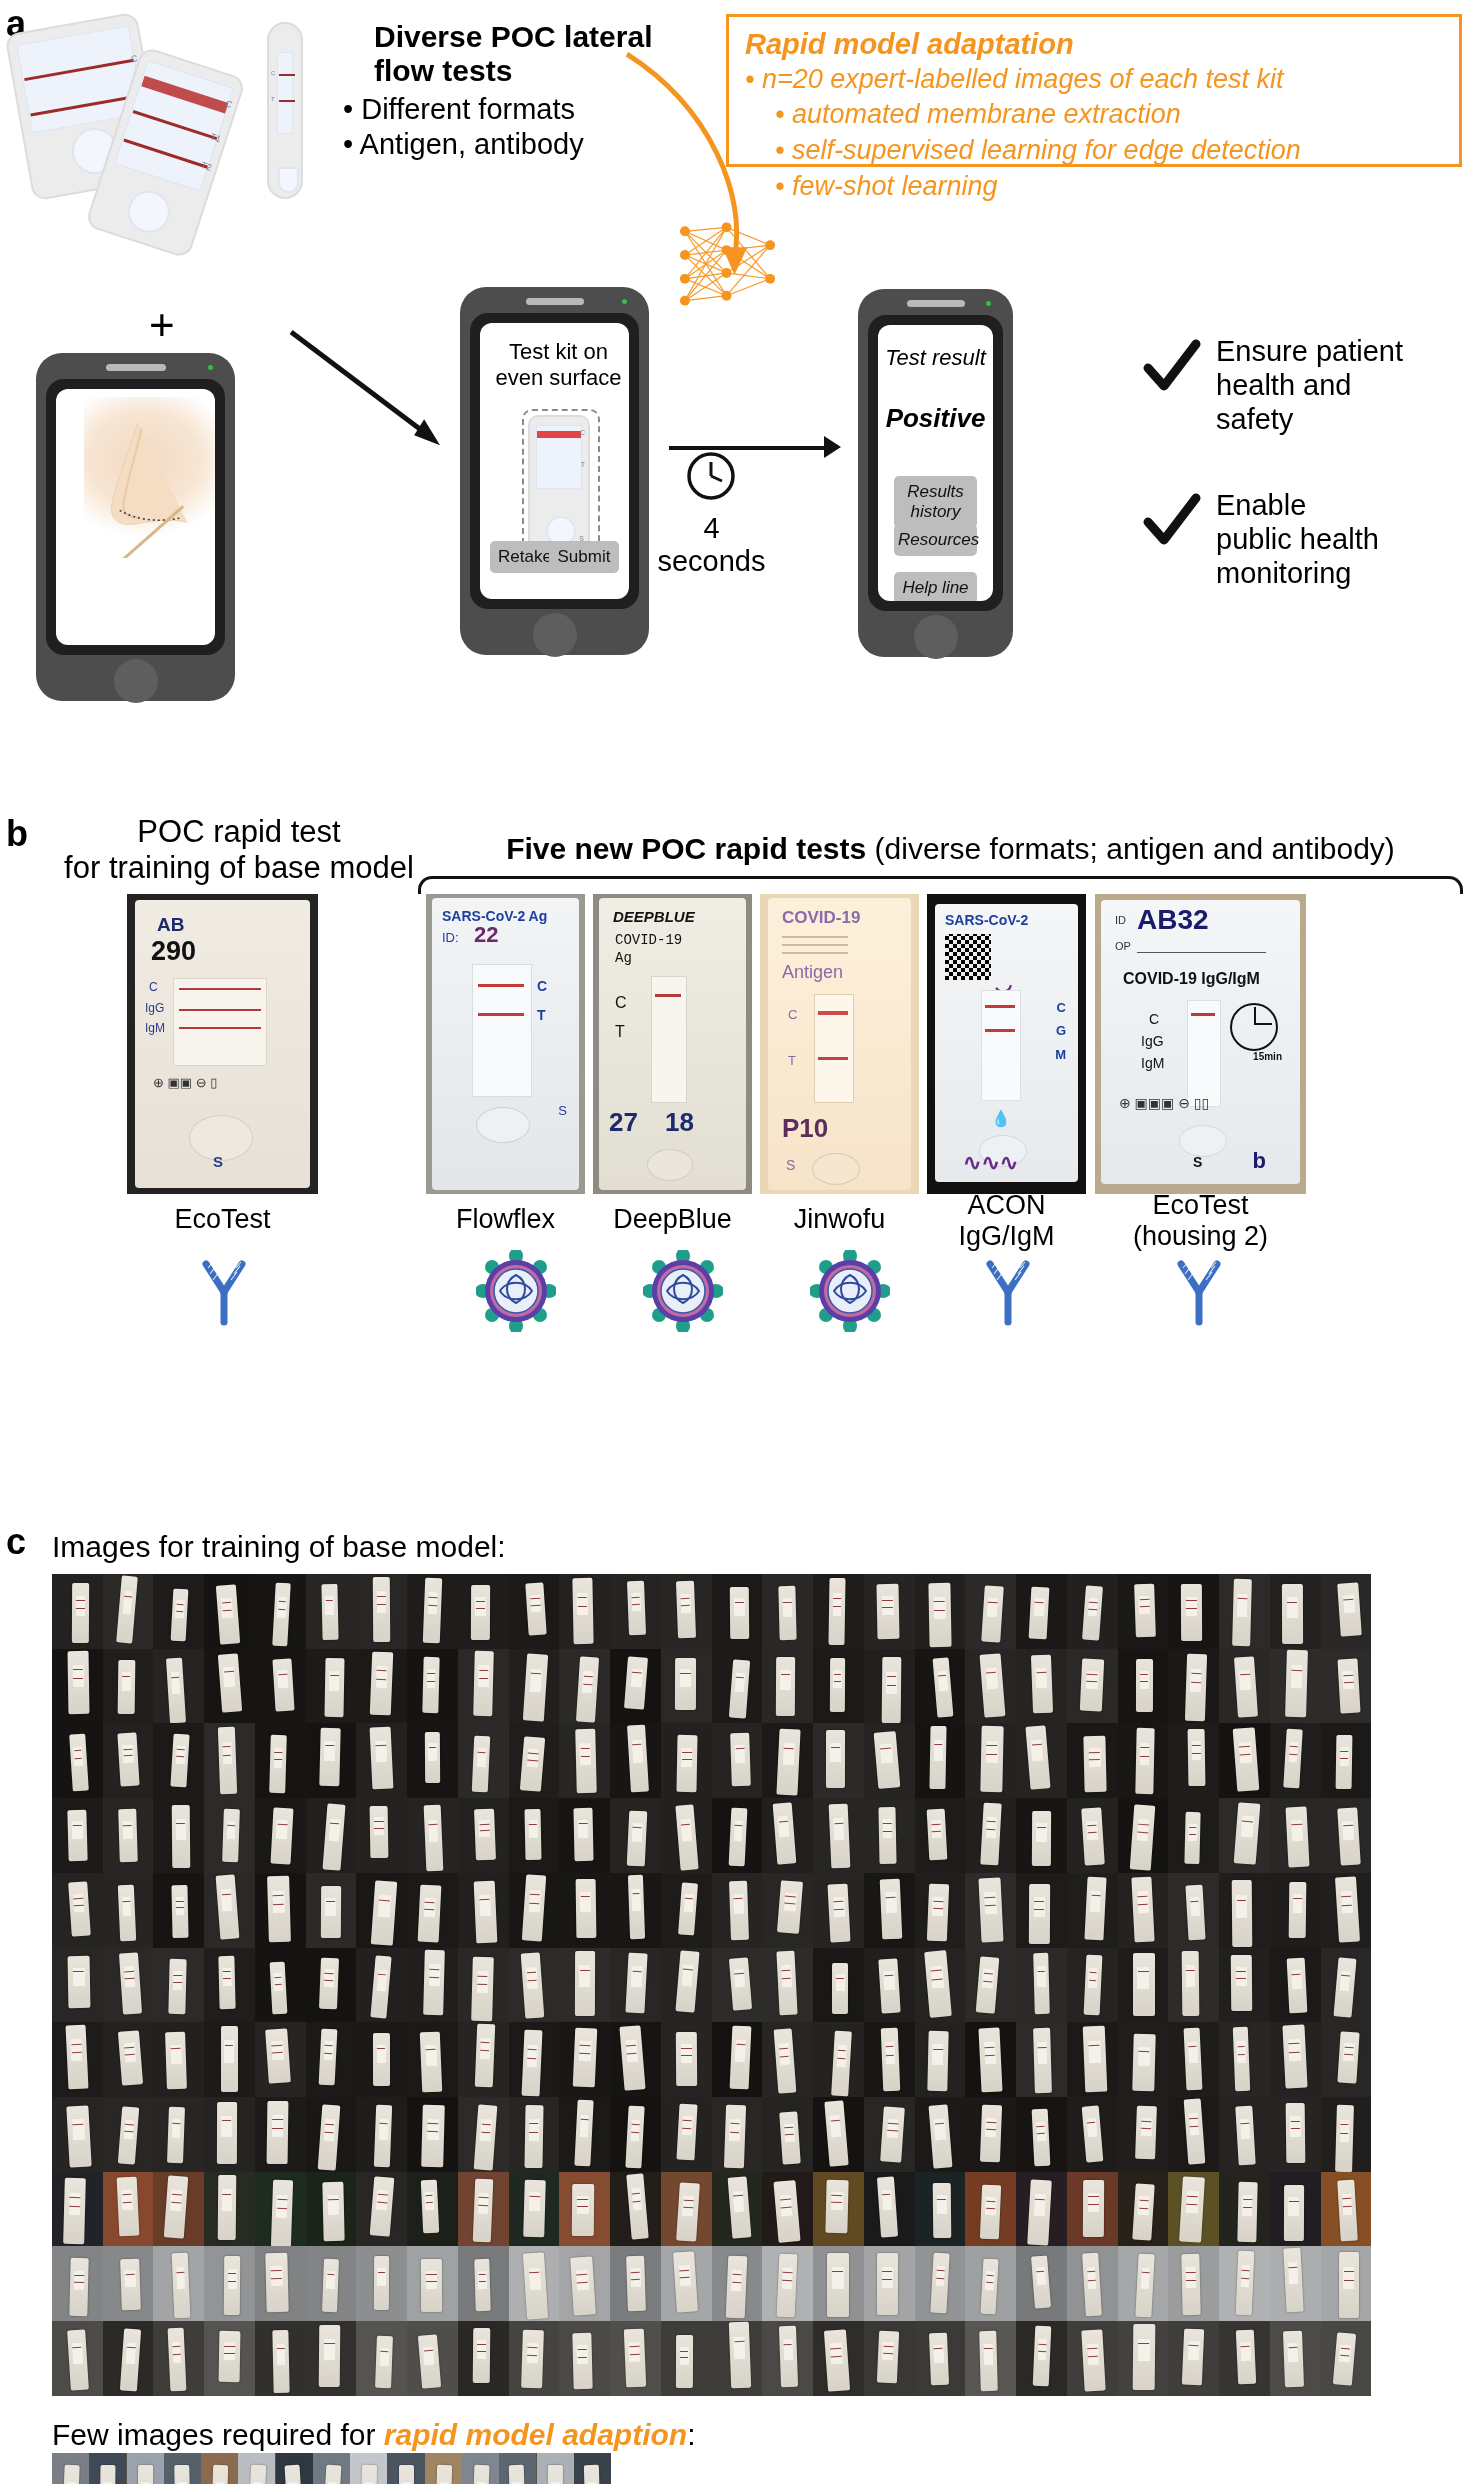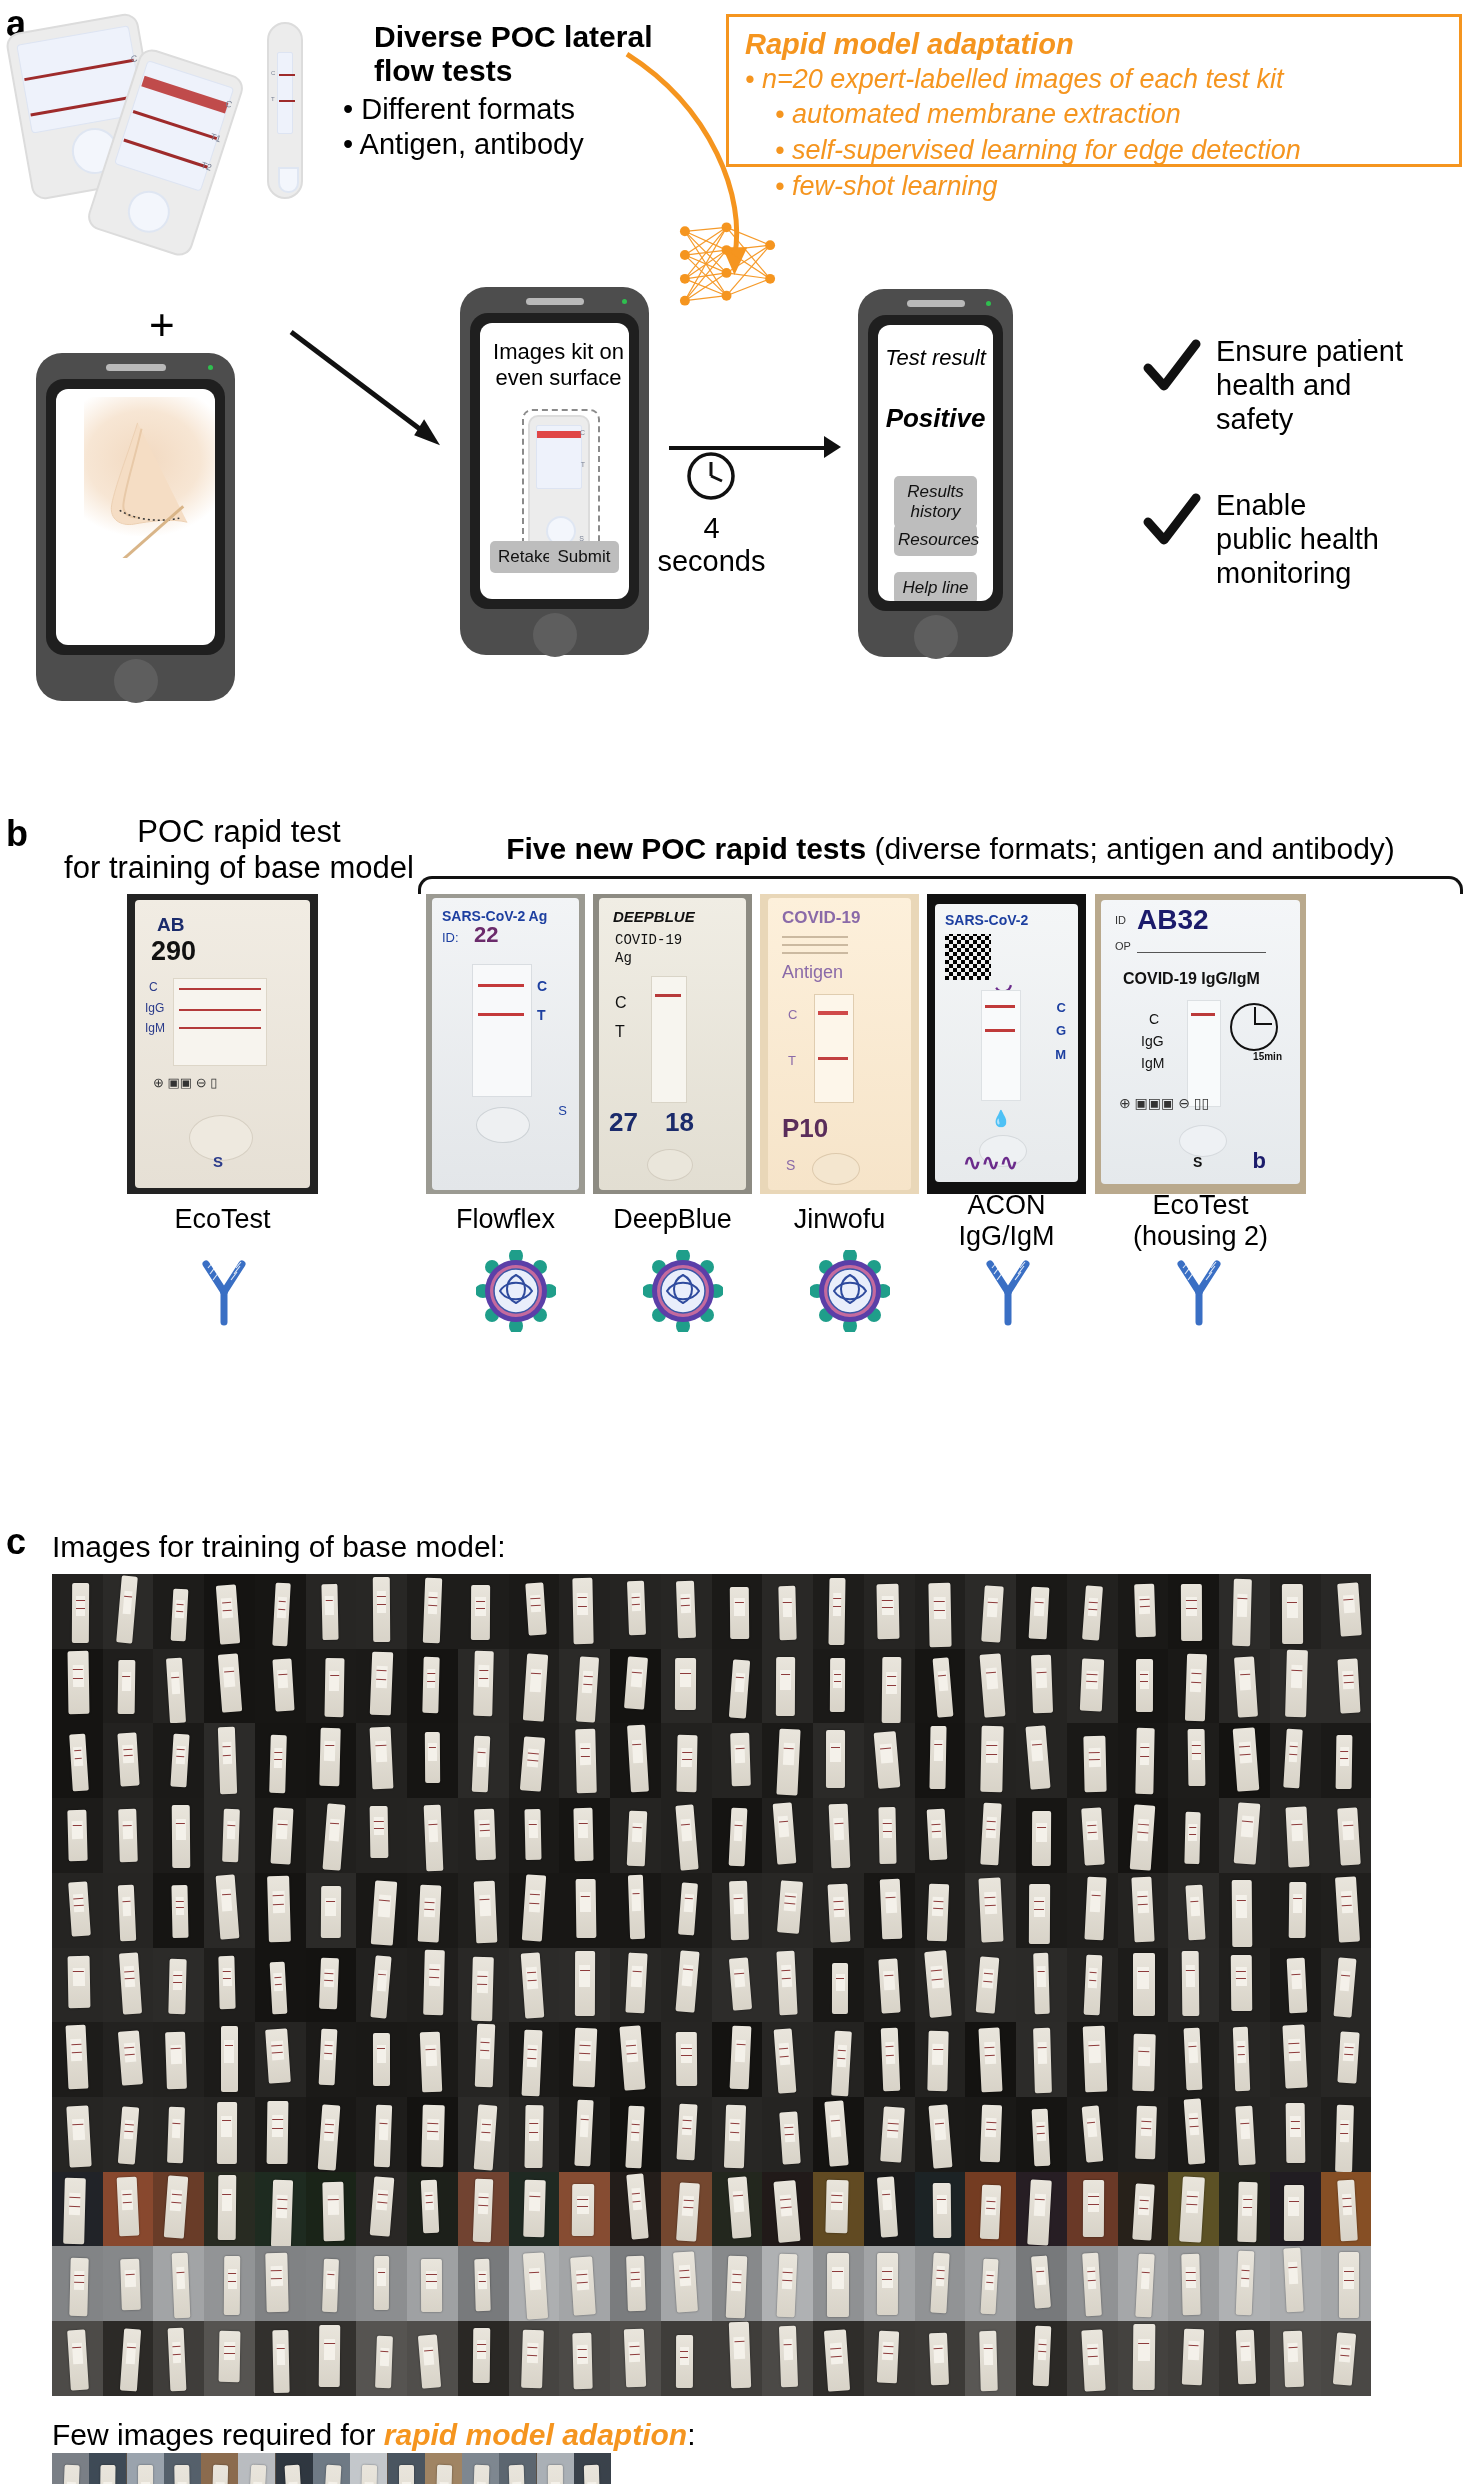--- a/index.html
+++ b/index.html
@@ -184,21 +184,21 @@
     </div>
     <div class="home"></div>
   </div>
 
   <div class="phone" style="left:460px;top:287px;width:189px;height:368px;">
     <div class="speaker" style="width:58px;"></div>
     <div class="led"></div>
     <div class="bezel">
       <div class="screen">
         <div class="abs scr-txt" style="left:6px;top:16px;width:145px;">
-          <div>Images kit on</div>
+          <div>Test kit on</div>
           <div>even surface</div>
         </div>
 
         <div class="abs" style="left:42px;top:86px;width:74px;height:153px;border:2px dashed #8a8a8a;border-radius:10px;"></div>
         <div class="lfd" style="left:48px;top:92px;width:62px;height:141px;">
           <div class="body" style="border-radius:10px;">
             <div class="window" style="left:6px;top:8px;right:6px;height:62px;border-radius:2px;"></div>
             <div class="band" style="left:7px;top:14px;width:44px;height:7px;background:#e04646;"></div>
             <div class="lab" style="right:3px;top:12px;font-size:7px;">C</div>
             <div class="lab" style="right:3px;top:44px;font-size:7px;">T</div>

